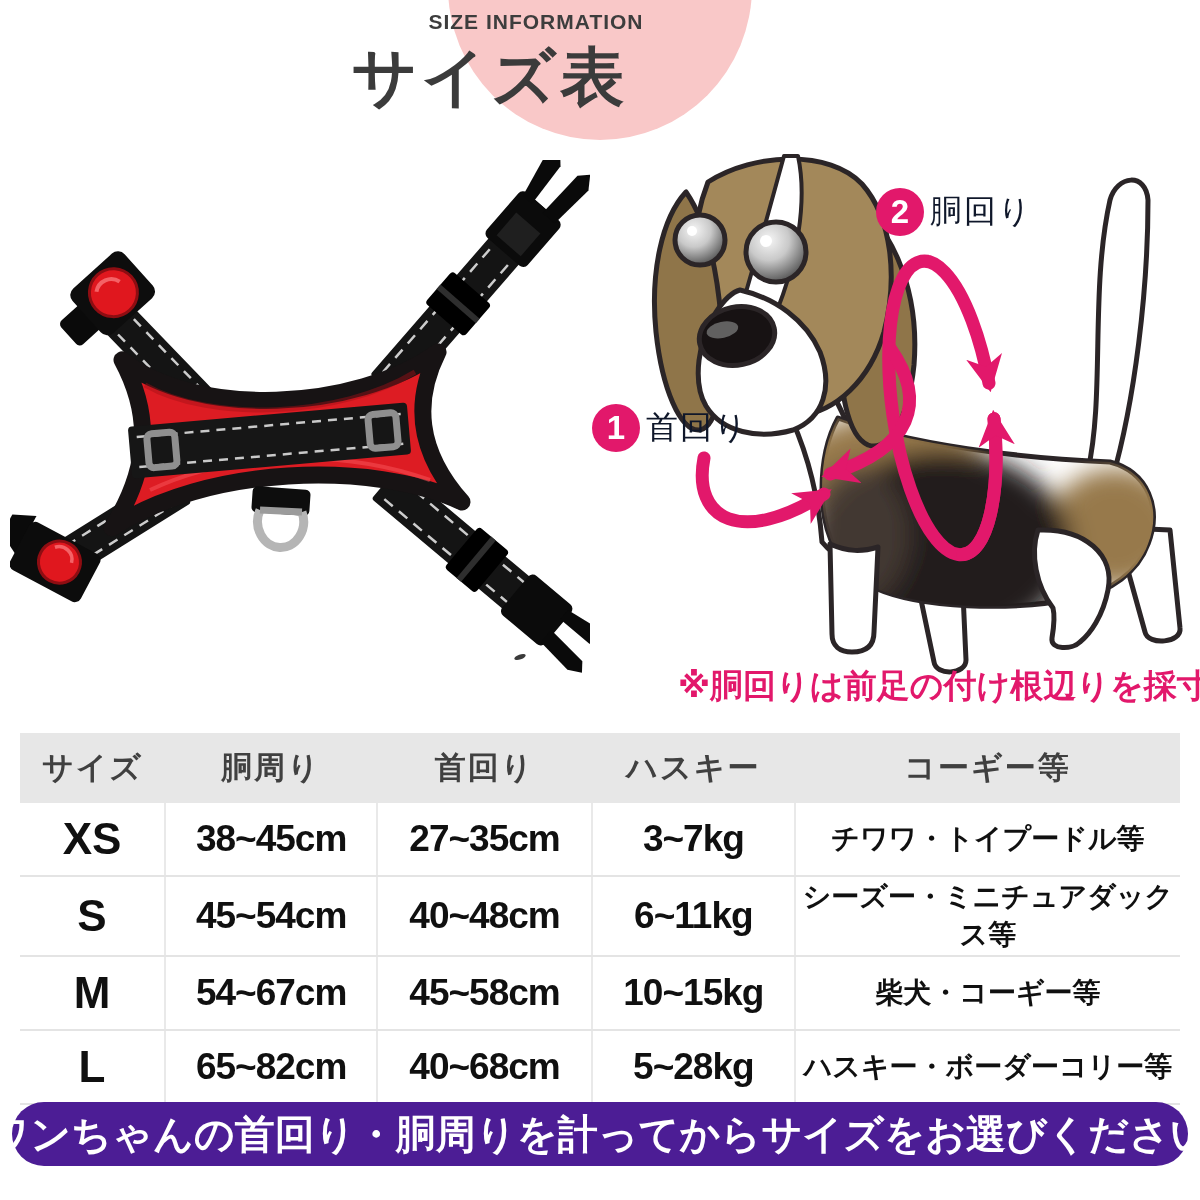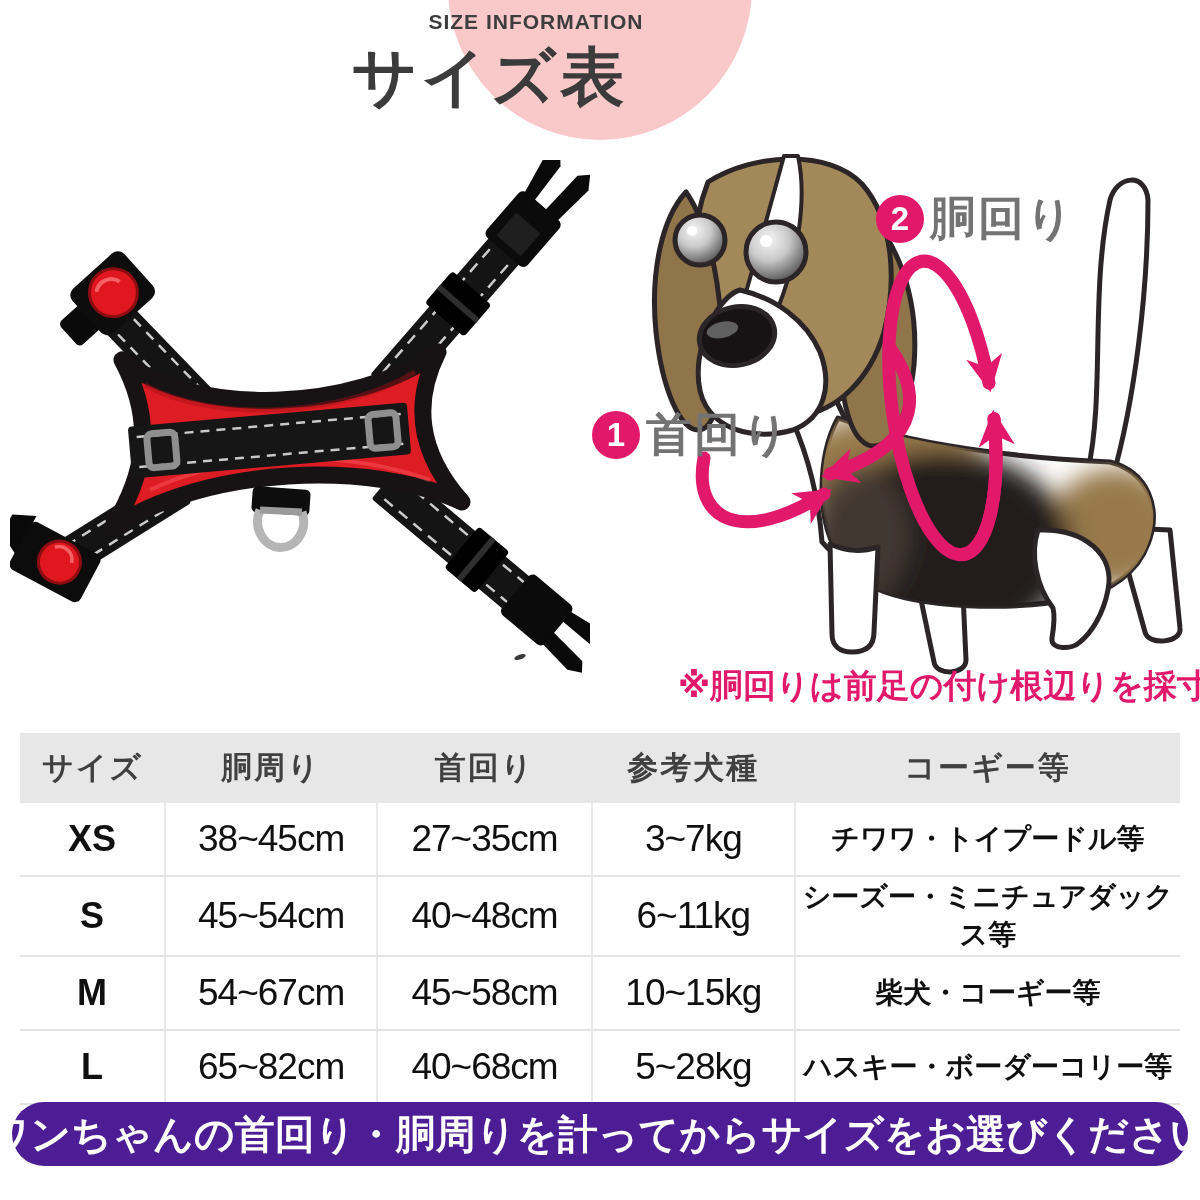--- a/index.html
+++ b/index.html
@@ -11,36 +11,36 @@
               border-radius:50%;background:#f9c8c8;}
   .eyebrow{position:absolute;left:0;top:10px;width:1072px;text-align:center;
            font-size:21px;font-weight:bold;color:#3d3d3d;letter-spacing:1px;}
   .page-title{position:absolute;left:0;top:34px;width:980px;text-align:center;
               font-size:64px;font-weight:bold;color:#3b3b3b;letter-spacing:4px;}
 
   
   .diag-label{position:absolute;display:flex;align-items:center;gap:6px;}
   .num-badge{width:48px;height:48px;border-radius:50%;background:#e2186b;color:#fff;
              font-size:33px;font-weight:bold;display:flex;align-items:center;justify-content:center;}
-  .diag-text{font-size:46px;font-weight:bold;color:#737373;letter-spacing:2px;}
+  .diag-text{font-size:32px;font-weight:normal;color:#0f172a;letter-spacing:2px;}
   #girth-label{left:876px;top:188px;}
   #neck-label{left:592px;top:404px;}
   .note{position:absolute;left:678px;top:664px;font-size:33px;font-weight:bold;
         color:#e2186b;letter-spacing:0px;white-space:nowrap;}
 
   
   table.size-table{position:absolute;left:20px;top:733px;width:1160px;
                    border-collapse:collapse;table-layout:fixed;}
   .size-table th{background:#e7e7e7;height:68px;font-size:31px;font-weight:bold;
                  color:#404040;text-align:center;letter-spacing:2px;}
   .size-table td{background:#fff;height:70px;text-align:center;vertical-align:middle;
                  border-bottom:2px solid #e4e4e4;border-left:2px solid #e9e9e9;color:#101010;}
   .size-table td:first-child{border-left:none;}
-  .c-size{font-size:36px;font-weight:bold;}
-  .c-range{font-size:37px;font-weight:normal;letter-spacing:-1px;margin-top:24px;}
+  .c-size{font-size:44px;font-weight:bold;}
+  .c-range{font-size:37px;font-weight:bold;letter-spacing:-1px;margin-top:24px;}
   .c-breed{font-size:28px;font-weight:bold;}
 
   
   .banner{position:absolute;left:12px;top:1102px;width:1176px;height:64px;
           background:#4c1d95;border-radius:32px;display:flex;align-items:center;
           justify-content:center;}
   .banner span{color:#ffffff;font-size:40px;font-weight:bold;white-space:nowrap;letter-spacing:0px;}
 
   svg{position:absolute;display:block;}
 </style>
@@ -204,21 +204,21 @@
         <col style="width:18.3%">
         <col style="width:18.5%">
         <col style="width:17.5%">
         <col style="width:33.2%">
     </colgroup>
     <thead>
       <tr>
         <th>サイズ</th>
         <th>胴周り</th>
         <th>首回り</th>
-        <th>参考犬種</th>
+        <th>ハスキー</th>
         <th>コーギー等</th>
       </tr>
     </thead>
     <tbody>
       <tr>
         <td class="c-size">XS</td>
         <td class="c-range">38~45cm</td>
         <td class="c-range">27~35cm</td>
         <td class="c-range">3~7kg</td>
         <td class="c-breed">チワワ・トイプードル等</td>

